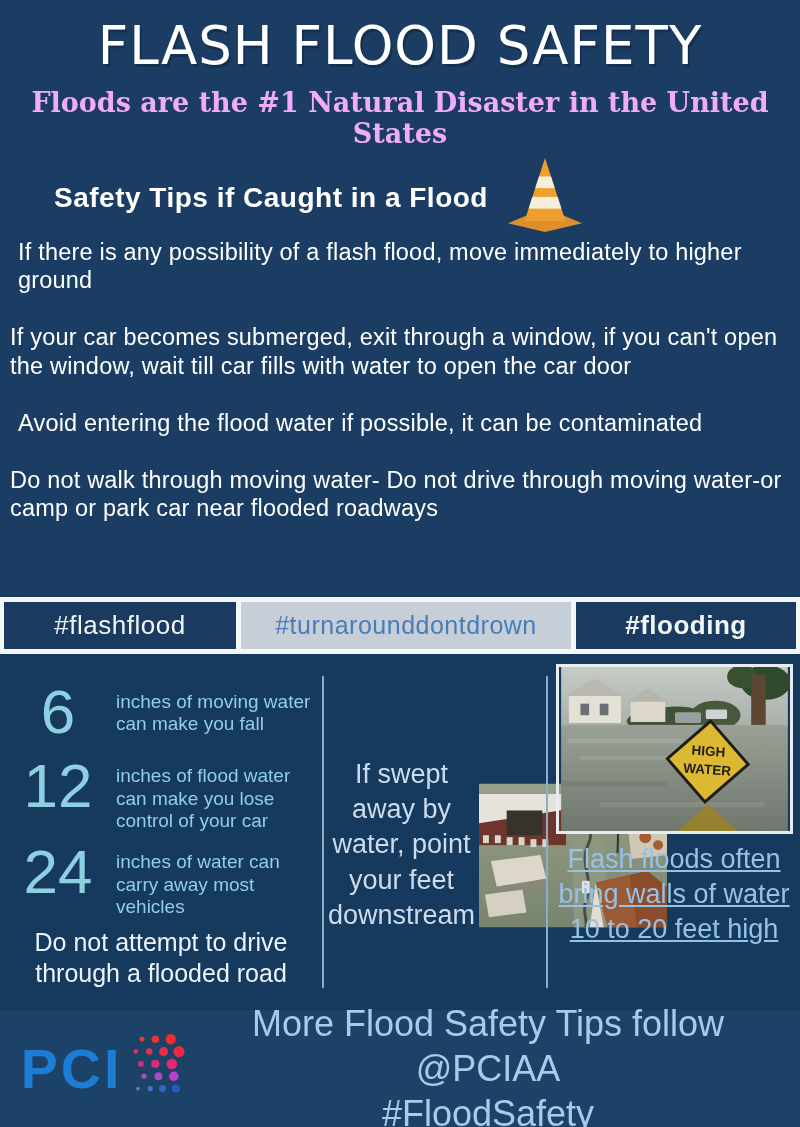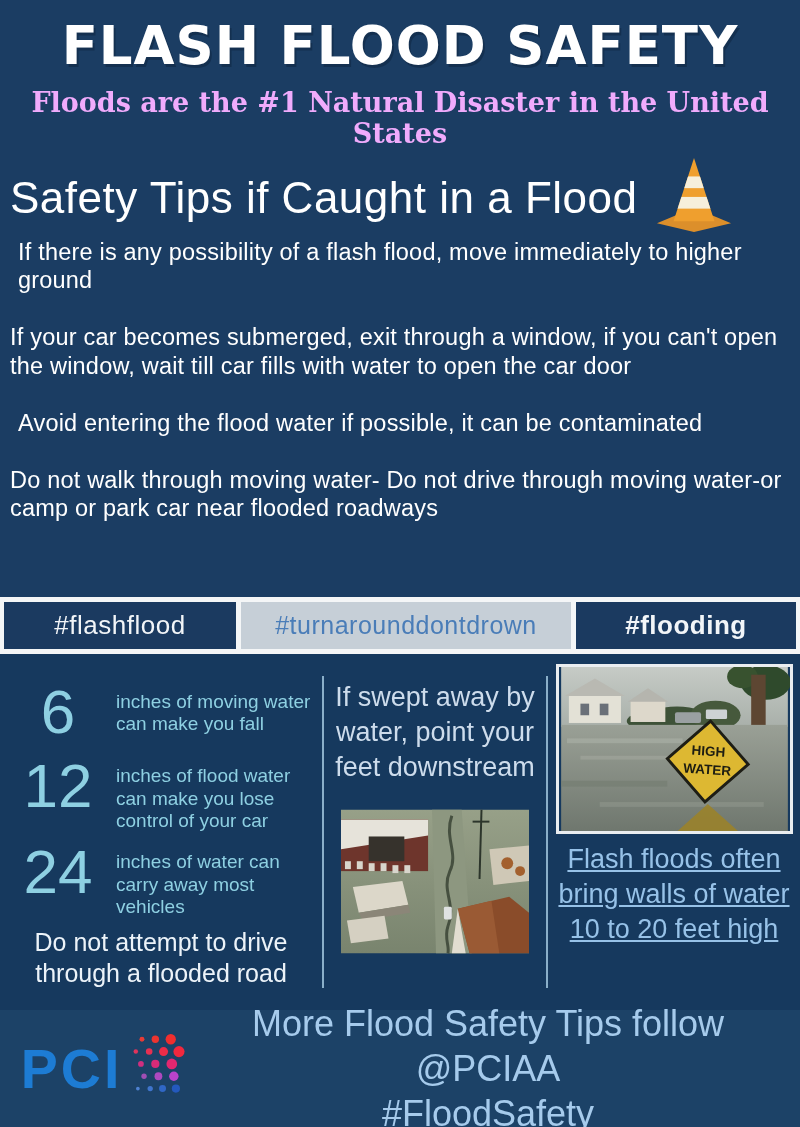--- a/index.html
+++ b/index.html
@@ -6,29 +6,29 @@
   html,body { background:#0d2540; }
   .poster {
     position:relative; width:800px; height:1127px; margin:0 auto;
     background:#1b3d63; overflow:hidden;
     font-family:"Liberation Sans", sans-serif;
   }
   
   .header { height:230px; padding-top:16px; }
   .title {
     text-align:center; color:#ffffff; font-family:"DejaVu Sans", sans-serif;
-    font-weight:700; font-size:53px; letter-spacing:1px; line-height:1.15;
+    font-weight:400; font-size:53px; letter-spacing:1px; line-height:1.15;
     text-shadow:2px 3px 0 rgba(10,25,45,.35);
   }
   .subtitle {
     margin-top:10px; text-align:center; color:#f0abfc;
     font-family:"DejaVu Serif", serif; font-weight:bold; font-size:27px;
   }
   .heading-row { margin-top:10px; display:flex; align-items:center; padding-left:10px; }
-  .section-heading { color:#ffffff; font-weight:normal; font-size:44px; letter-spacing:.5px; }
+  .section-heading { color:#ffffff; font-weight:bold; font-size:28px; letter-spacing:.5px;margin-left:44px; }
   .cone-wrap { margin-left:16px; margin-top:-4px; }
   
   .tips { height:367px; padding:8px 12px 0 10px; }
   .tip { color:#ffffff; font-size:23.5px; line-height:1.2; margin-bottom:29px; letter-spacing:.2px; }
   .tip:nth-child(1), .tip:nth-child(3) { padding-left:8px; }
   
   .hashtag-bar {
     height:57px; background:#f4f6f7; display:flex; align-items:stretch;
     padding:5px 4px; gap:5px;
   }
@@ -42,21 +42,21 @@
   .stats { height:356px; background:#16395e; display:flex; padding-top:18px; }
   .col-left { width:322px; padding-top:6px; }
   .stat-row { display:flex; margin-bottom:6px; }
   .stat-number {
     width:116px; text-align:center; color:#8ed0e2; font-size:62px;
     line-height:1.1; font-weight:normal;
   }
   .stat-text { flex:1; color:#8ed0e2; font-size:19px; line-height:1.18; padding-top:13px; padding-right:6px; }
   .left-warning { margin-top:8px; color:#ecf3f9; font-size:25px; line-height:1.25; text-align:center; padding:0 14px; }
   .v-divider { width:2px; background:#8aafc9; margin:4px 0 22px 0; }
-  .col-mid { width:222px; display:flex; flex-direction:column; align-items:center; padding-top:8px; }
+  .col-mid { width:222px; display:flex; flex-direction:row; align-items:center; padding-top:8px; }
   .mid-callout { color:#cddcec; font-size:27px; line-height:1.3; text-align:center; padding:0 4px; }
   .mid-photo { margin-top:24px; }
   .col-right { flex:1; display:flex; flex-direction:column; align-items:center; }
   .photo-frame { border:3px solid #e9edf0; line-height:0; margin-top:-8px; }
   .right-callout { margin-top:8px; color:#97c2e8; font-size:27px; line-height:1.3; text-align:center; padding:0 6px;text-decoration:underline; }
   
   .footer { height:117px; background:#1c4267; display:flex; align-items:center; padding:0 18px; }
   .logo-wrap { flex:0 0 190px; }
   .footer-text { flex:1; text-align:center; color:#a6cbec; font-size:36px; line-height:1.25; padding-right:14px; }
   svg text { font-family:"Liberation Sans", sans-serif; }

